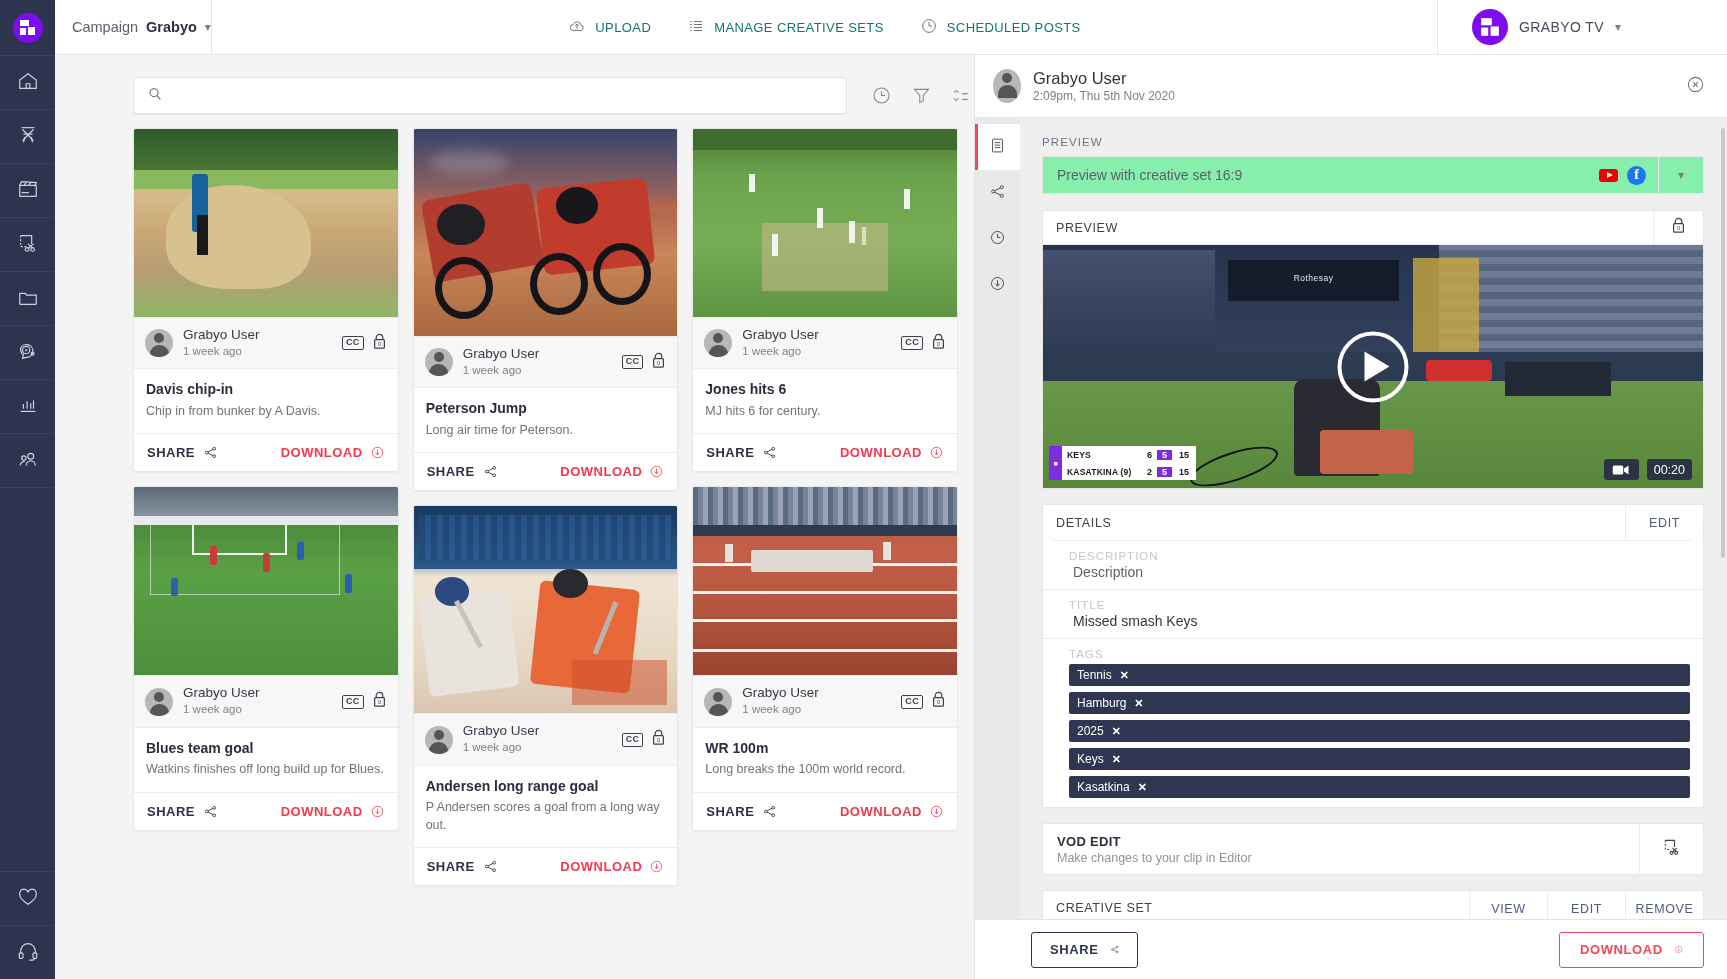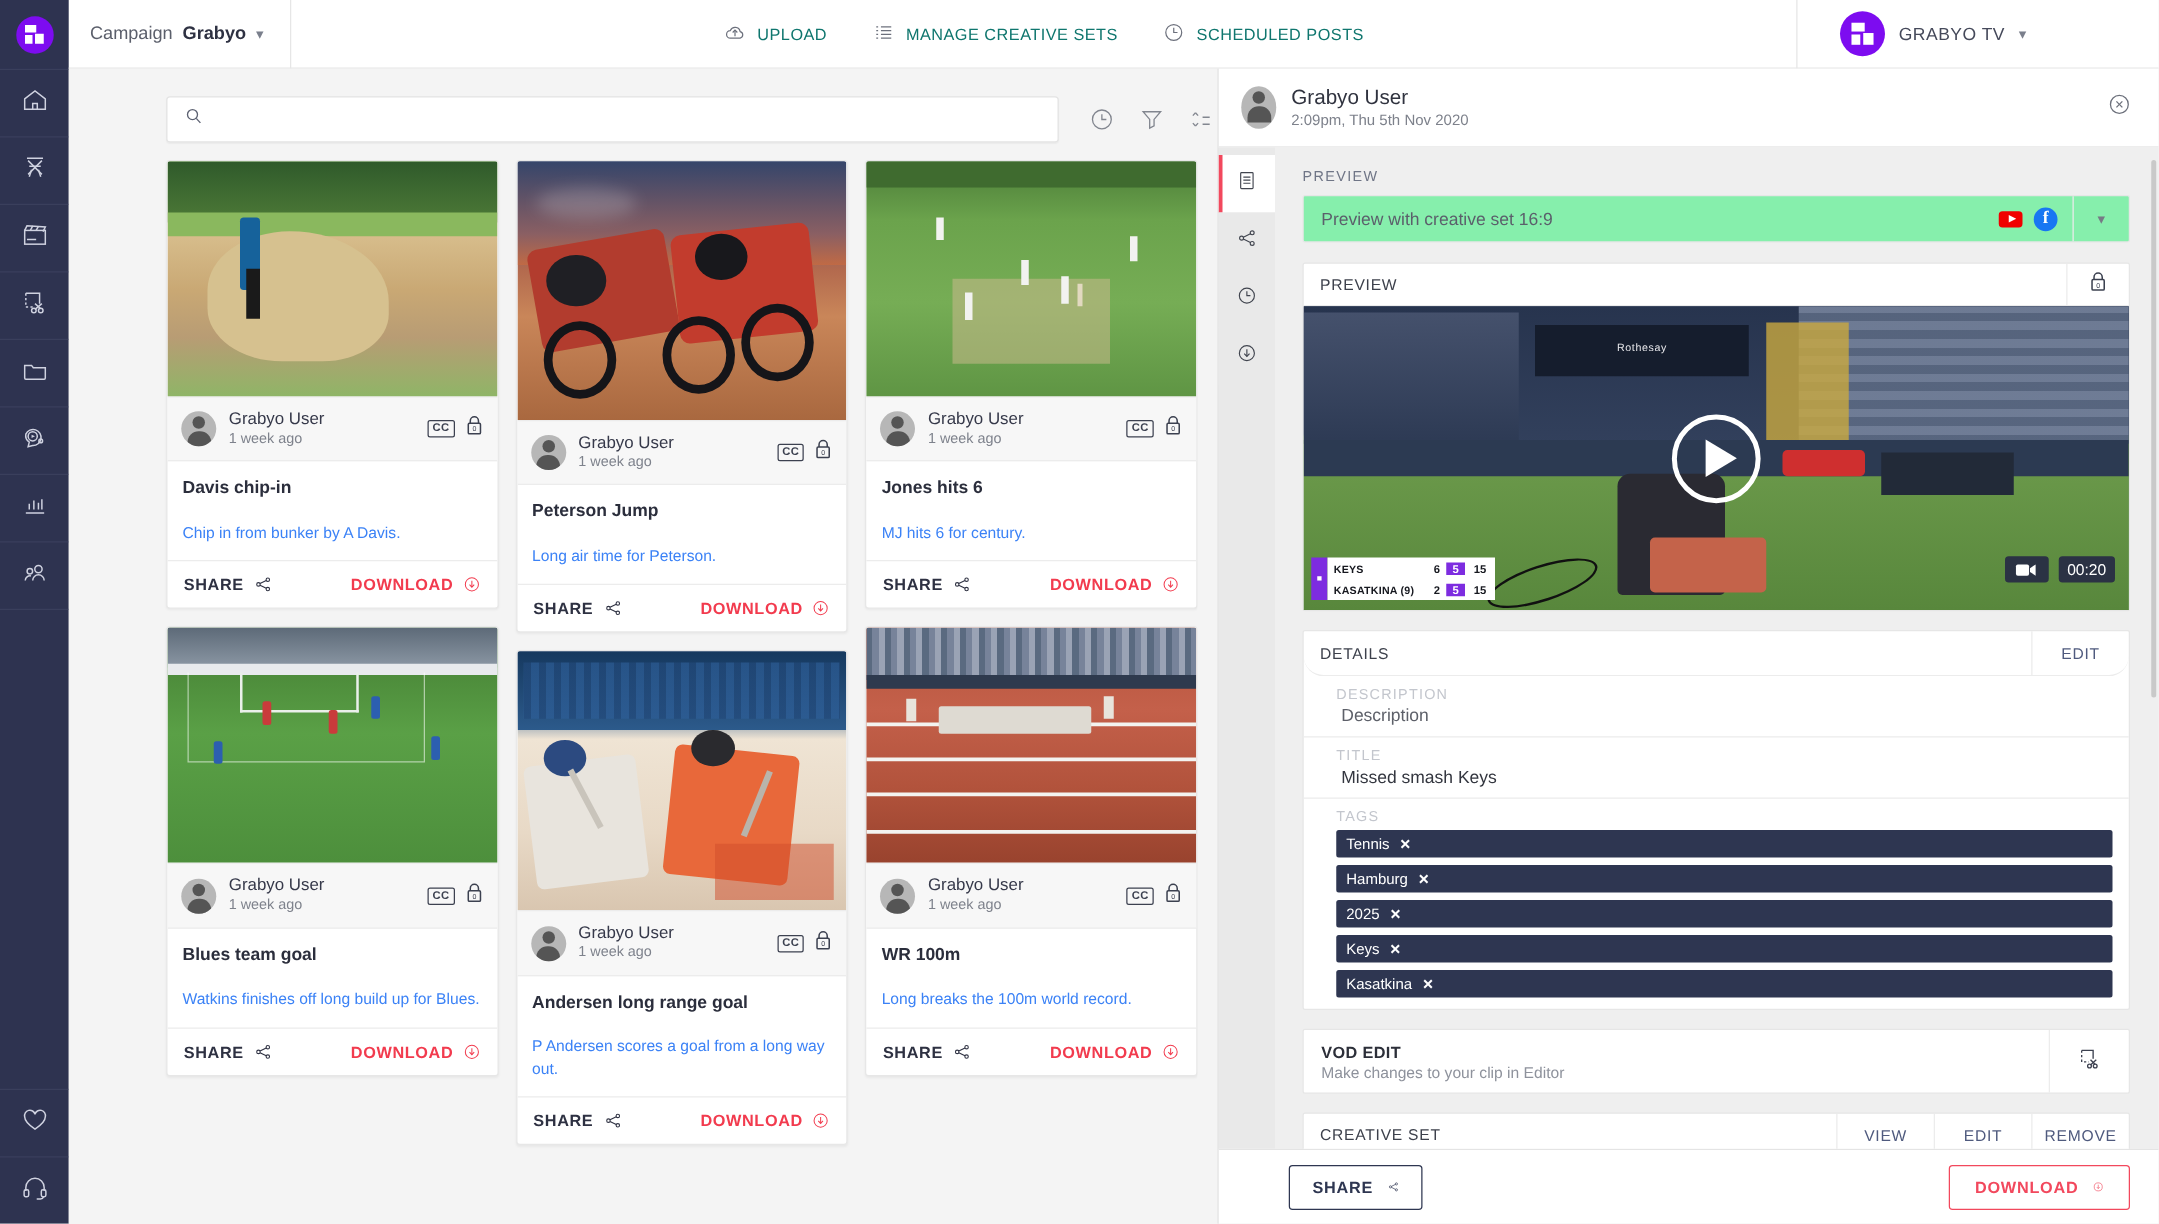--- a/index.html
+++ b/index.html
@@ -32,21 +32,21 @@
 
   
   .mid { flex: 1 1 auto; display: flex; flex-direction: column; min-width: 0; }
 
   
   .topbar {
     height: 55px; background: #ffffff; display: flex; align-items: center;
     border-bottom: 1px solid #e6e6e6; flex: 0 0 55px;
   }
   .campaign {
-    width: 178px; height: 55px; display: flex; align-items: center; gap: 8px;
+    width: 157px; height: 55px; display: flex; align-items: center; gap: 8px;
     padding-left: 17px; border-right: 1px solid #e6e6e6; cursor: pointer;
   }
   .campaign .lbl { font-size: 14.5px; color: #5b5f6b; }
   .campaign .val { font-size: 14.5px; color: #2e3142; font-weight: bold; }
   .chev { color: #7a7f8c; font-size: 12px; }
   .topnav { flex: 1 1 auto; display: flex; align-items: center; justify-content: center; gap: 36px; }
   .topnav-item {
     display: flex; align-items: center; gap: 9px; cursor: pointer;
     font-size: 13px; letter-spacing: .4px; color: #0f766e;
   }
@@ -112,21 +112,21 @@
   .meta-name { font-size: 13.5px; color: #36394a; line-height: 1.25; }
   .meta-time { font-size: 11.5px; color: #7e828c; line-height: 1.35; }
   .badges { display: flex; align-items: center; gap: 8px; }
   .cc {
     border: 1.3px solid #3c4150; border-radius: 2px; font-size: 9px; font-weight: bold;
     color: #3c4150; padding: 1px 3px; line-height: 1.1; letter-spacing: .3px;
   }
   .lock svg { stroke: #3c4150; fill: none; stroke-width: 1.3; }
   .body { padding: 11px 12px 13px; border-bottom: 1px solid #ececec; }
   .ctitle { font-size: 14px; font-weight: bold; color: #2b2e3c; line-height: 1.4; }
-  .cdesc { font-size: 12.5px; color: #3b82f6; margin-top: 18px; line-height: 1.4; }
+  .cdesc { font-size: 12.5px; color: #737373; margin-top: 3px; line-height: 1.4; }
   .actions { display: flex; align-items: center; justify-content: space-between; padding: 11px 13px; }
   .share-a { display: flex; align-items: center; gap: 8px; font-size: 13px; letter-spacing: .5px; color: #2e3142; font-weight: bold; cursor: pointer; }
   .dl-a { display: flex; align-items: center; gap: 7px; font-size: 13px; letter-spacing: .5px; color: #f23b4e; font-weight: bold; cursor: pointer; }
   .share-a svg { stroke: #2e3142; fill: none; stroke-width: 1.4; }
   .dl-a svg { stroke: #f23b4e; fill: none; stroke-width: 1.3; }
 
   
   .rpanel { width: 753px; flex: 0 0 753px; background: #efefef; display: flex; flex-direction: column; border-left: 1px solid #e2e2e2; }
   .rp-head {
     height: 64px; background: #fff; display: flex; align-items: center;
@@ -168,21 +168,21 @@
   .video {
     height: 243px; position: relative; overflow: hidden;
     background: linear-gradient(#23324f 0%, #2b3c5c 42%, #4b7a3b 43%, #5b9147 100%);
   }
   .play-btn {
     position: absolute; left: 50%; top: 50%; transform: translate(-50%,-50%);
     width: 71px; height: 71px; border-radius: 50%; border: 4px solid #fff;
     display: flex; align-items: center; justify-content: center; cursor: pointer;
   }
   .play-btn::after { content: ''; border-left: 25px solid #fff; border-top: 15px solid transparent; border-bottom: 15px solid transparent; margin-left: 7px; }
-  .vbadges { position: absolute; right: 11px; bottom: 22px; display: flex; align-items: flex-start; gap: 8px; }
+  .vbadges { position: absolute; right: 11px; bottom: 8px; display: flex; align-items: flex-start; gap: 8px; }
   .cam-badge { background: #2b3244; border-radius: 3px; width: 35px; height: 21px; display: flex; align-items: center; justify-content: center; }
   .time-badge { background: #2b3244; border-radius: 3px; height: 21px; padding: 0 7px; color: #fff; font-size: 12.5px; display: flex; align-items: center; }
   .scorebug { position: absolute; left: 6px; bottom: 8px; display: flex; height: 34px; font-size: 9px; }
   .sb-logo { width: 13px; background: #7d2ce0; display: flex; align-items: center; justify-content: center; color: #fff; font-size: 7px; }
   .sb-names { background: #fff; }
   .sb-r { height: 17px; display: flex; align-items: center; }
   .sb-n { width: 80px; padding-left: 5px; font-weight: bold; color: #16181f; font-size: 8.5px; letter-spacing: .2px; }
   .sb-s1 { width: 15px; text-align: center; color: #16181f; font-weight: bold; }
   .sb-s2 { width: 15px; text-align: center; background: #7d2ce0; color: #fff; font-weight: bold; }
   .sb-s3 { width: 24px; text-align: center; color: #16181f; font-weight: bold; background:#fff; }

